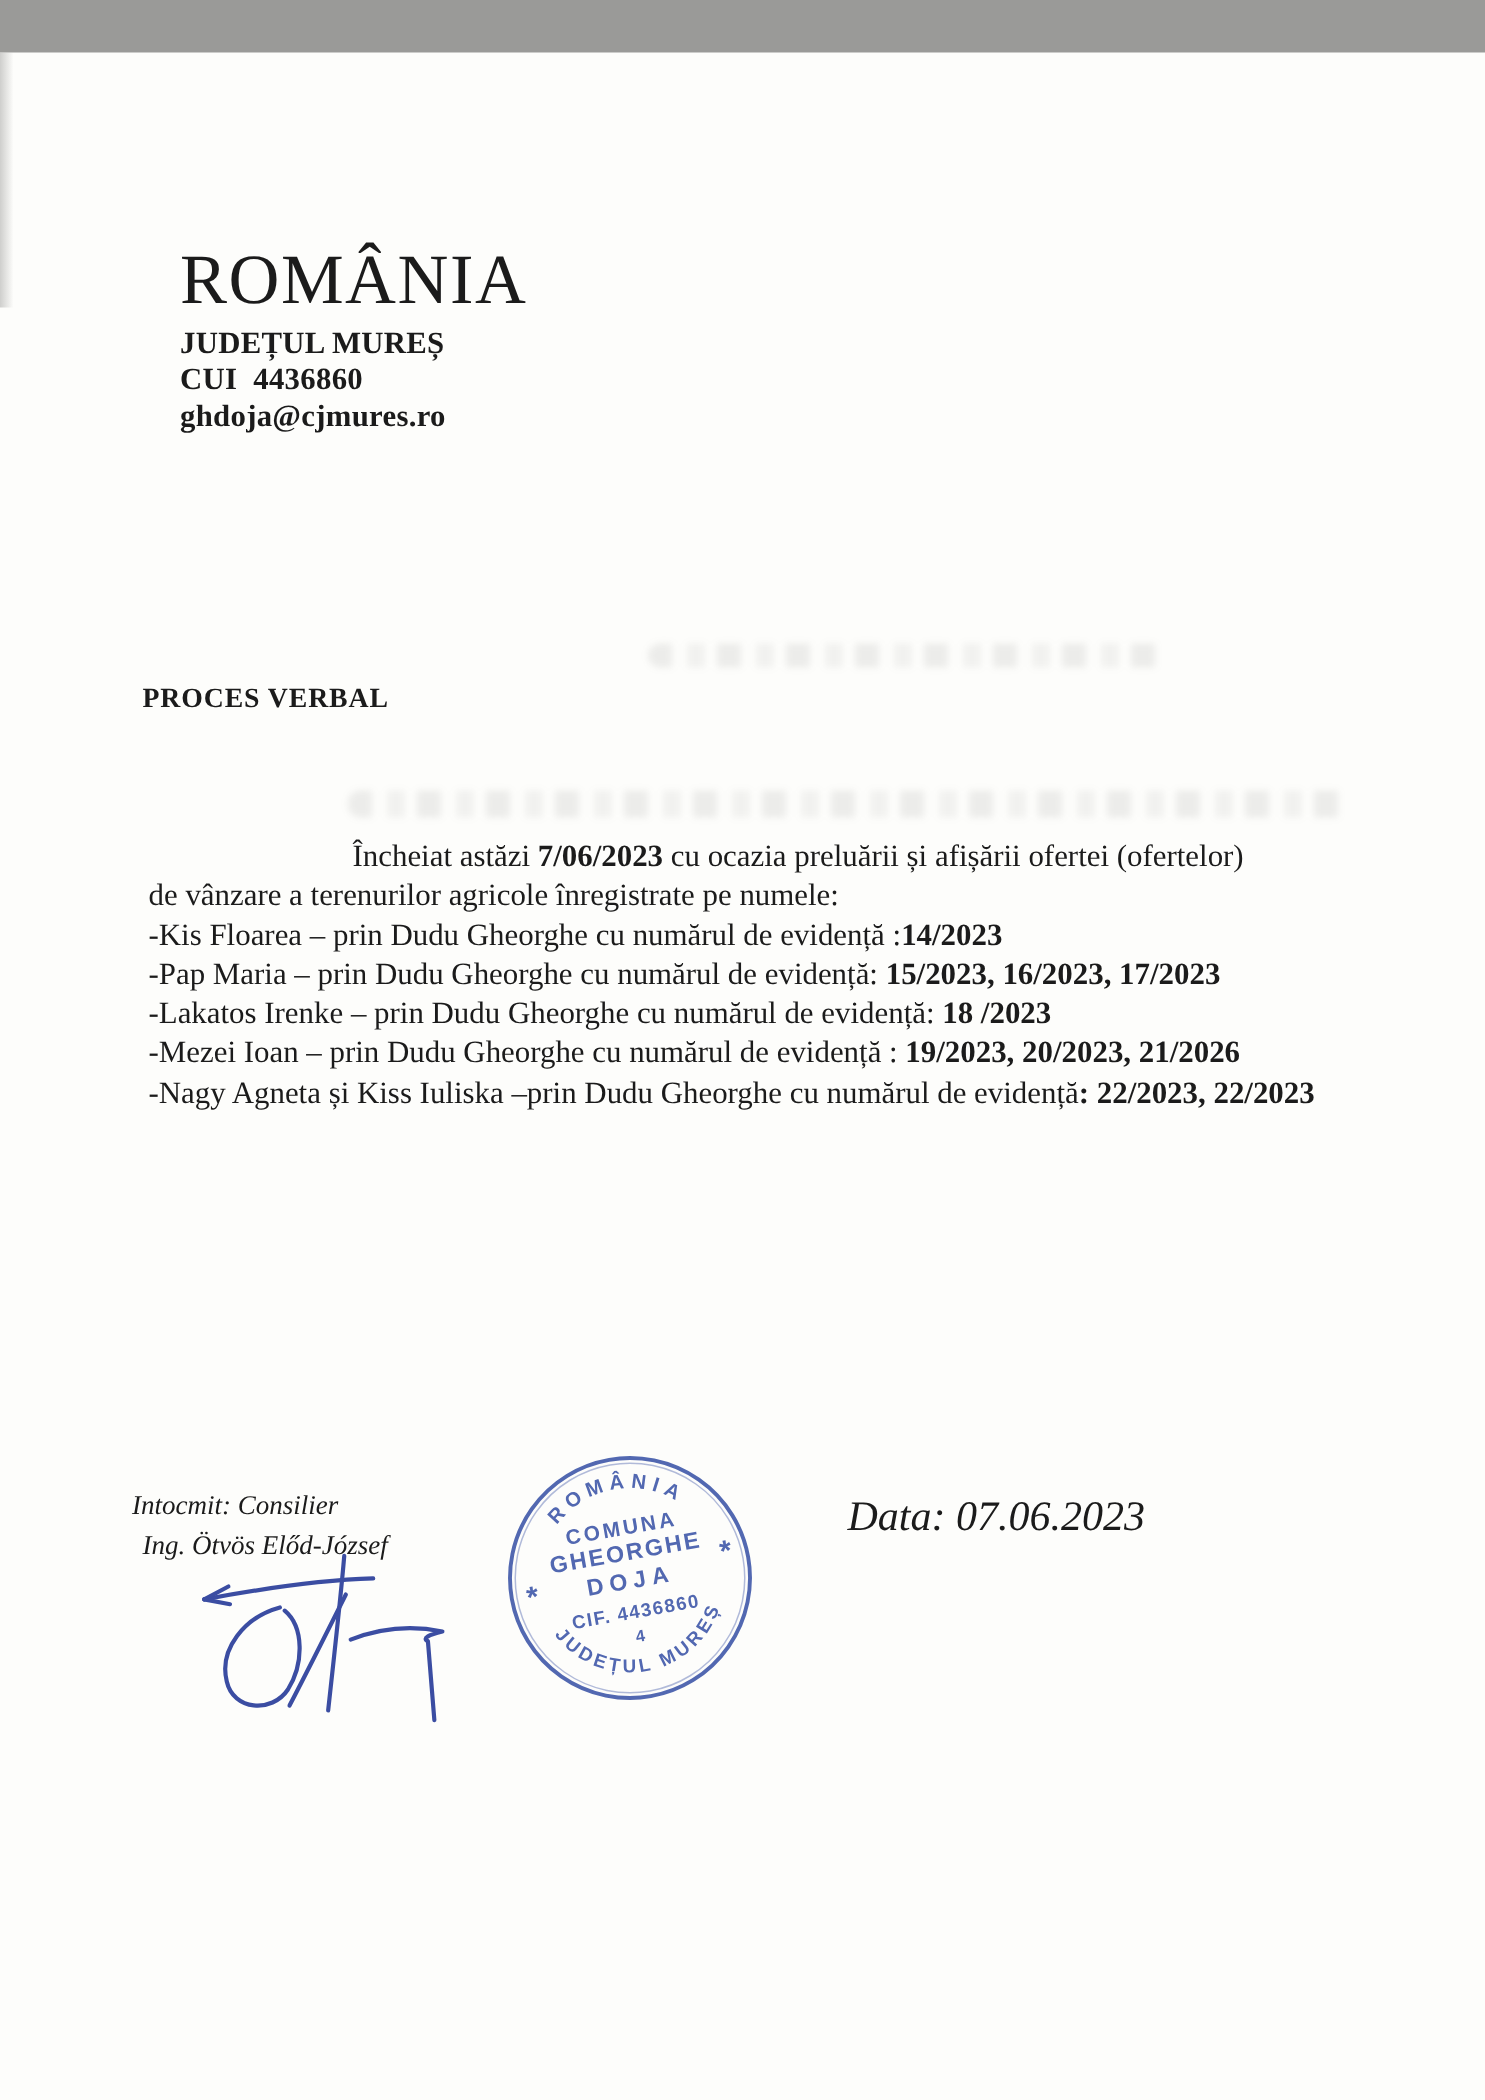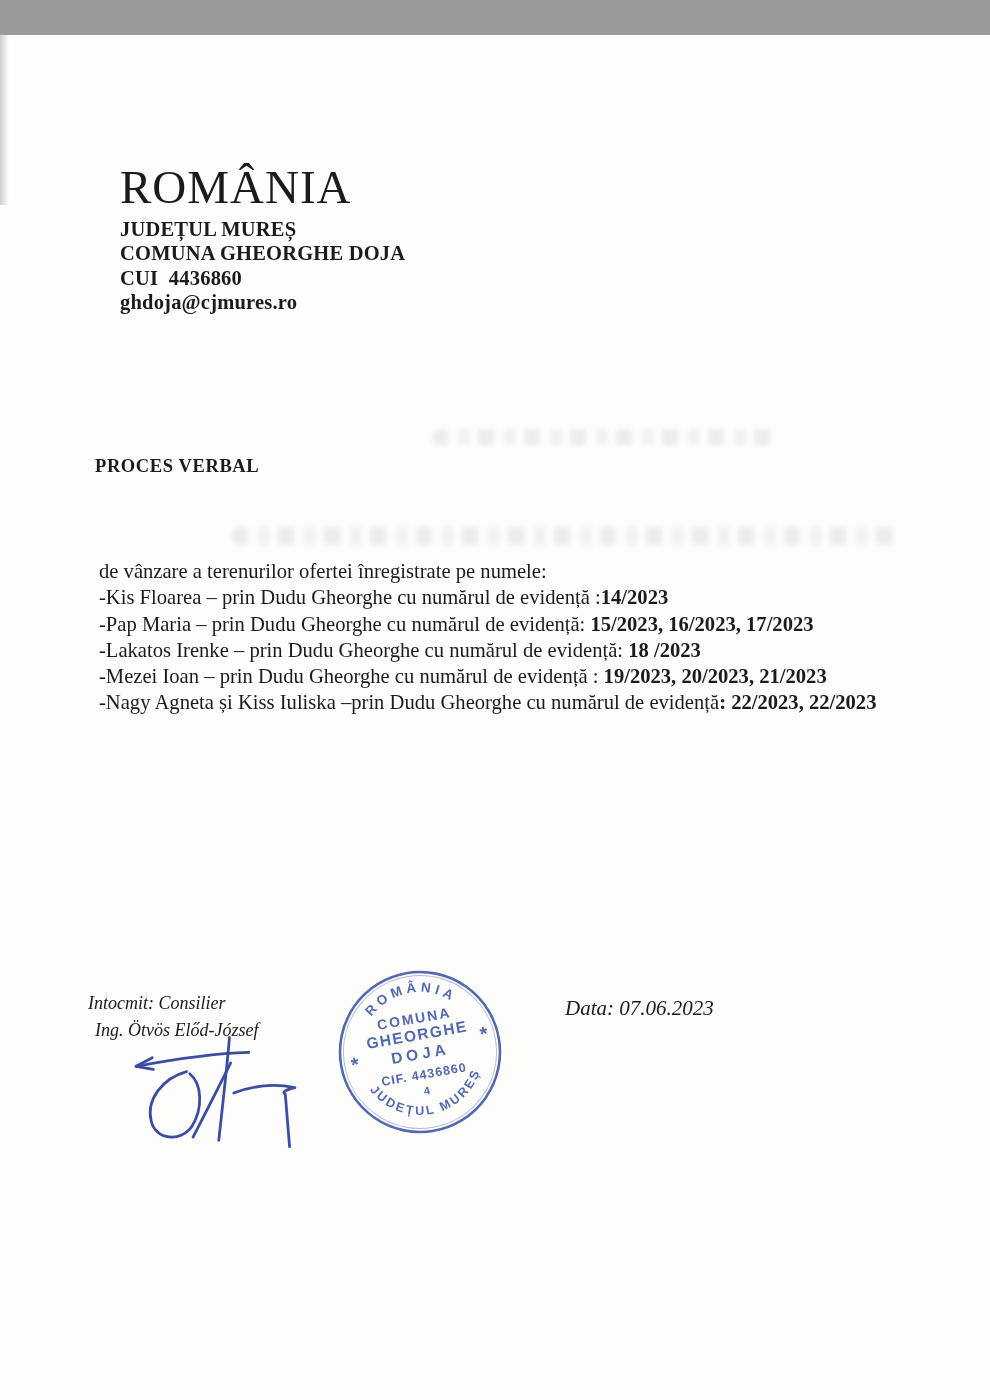--- a/index.html
+++ b/index.html
@@ -61,54 +61,54 @@
   .body-text .b{font-weight:bold;}
 
   
   .prepared{
     position:absolute;left:88px;top:955px;
     font-style:italic;font-size:18px;line-height:27px;
   }
   .prepared .name{padding-left:7px;}
   .date-line{
     position:absolute;left:565px;top:961px;
-    font-style:italic;font-size:21px;
+    font-style:italic;font-size:28px;
   }
 
   .signature{position:absolute;left:122px;top:998px;}
   .stamp{position:absolute;left:330px;top:927px;}
 </style>
 </head>
 <body>
 
 <div class="page" style="color: rgb(27, 27, 27); background: rgb(253, 253, 251); margin-top: 35px;">
 
   <div class="edge-left-top"></div>
   <div class="ghost ghost-1"></div>
   <div class="ghost ghost-2"></div>
 
   <div class="letterhead">
     <div class="country">ROMÂNIA</div>
     <div class="letterhead-lines">
       <div>JUDEȚUL MUREȘ</div>
-      <div>COMUNA GHEORGHE DOJA</div>
       <div>CUI  4436860</div>
       <div>ghdoja@cjmures.ro</div>
     </div>
   </div>
 
   <div class="doc-title">PROCES VERBAL</div>
 
   <div class="body-text">
     <div>
-        <div class="line"><span>de vânzare a terenurilor ofertei înregistrate pe numele:</span></div>
+        <div class="line indent"><span>Încheiat astăzi </span><span class="b">7/06/2023</span><span> cu ocazia preluării și afișării ofertei (ofertelor)</span></div>
+        <div class="line"><span>de vânzare a terenurilor agricole înregistrate pe numele:</span></div>
         <div class="line"><span>-Kis Floarea – prin Dudu Gheorghe cu numărul de evidență :</span><span class="b">14/2023</span></div>
         <div class="line"><span>-Pap Maria – prin Dudu Gheorghe cu numărul de evidență: </span><span class="b">15/2023, 16/2023, 17/2023</span></div>
         <div class="line"><span>-Lakatos Irenke – prin Dudu Gheorghe cu numărul de evidență: </span><span class="b">18 /2023</span></div>
-        <div class="line"><span>-Mezei Ioan – prin Dudu Gheorghe  cu numărul de evidență : </span><span class="b">19/2023, 20/2023, 21/2023</span></div>
+        <div class="line"><span>-Mezei Ioan – prin Dudu Gheorghe  cu numărul de evidență : </span><span class="b">19/2023, 20/2023, 21/2026</span></div>
         <div class="line"><span>-Nagy Agneta și Kiss Iuliska –prin Dudu Gheorghe cu numărul de evidență</span><span class="b">: 22/2023, 22/2023</span></div>
       </div>
   </div>
 
   <div class="prepared">
     <div>Intocmit: Consilier</div>
     <div class="name">Ing. Ötvös Előd-József</div>
   </div>
 
   <div class="signature">

